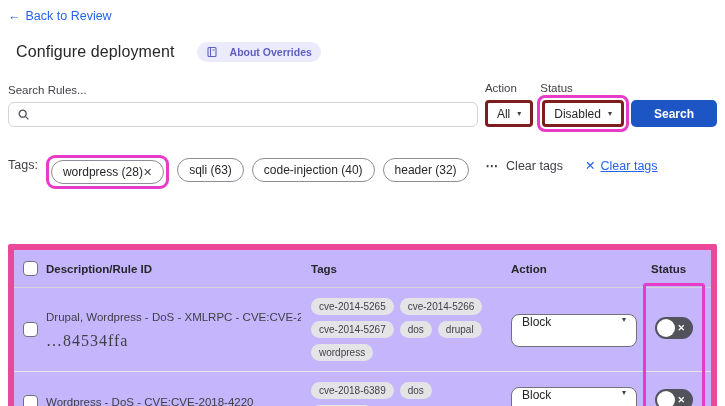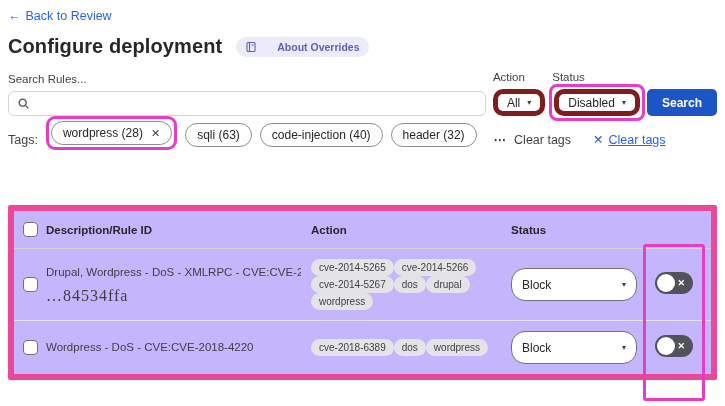--- a/index.html
+++ b/index.html
@@ -8,43 +8,43 @@
   }
   *{box-sizing:border-box}
   html,body{margin:0;padding:0}
   body{width:725px;height:406px;overflow:hidden;background:#fff;
        font-family:"Liberation Sans",sans-serif;color:#3f3f46;}
   .page{padding:6px 8px;position:relative;width:725px;height:406px}
 
   .back-link{display:inline-flex;align-items:center;gap:5px;color:var(--link-blue);
              font-size:12.5px;font-weight:500;text-decoration:none;cursor:pointer}
   .title-row{display:flex;align-items:center;gap:14px;margin-top:11px}
-  .page-title{font-size:20px;font-weight:700;color:#27272a;margin:0;letter-spacing:.1px}
-  .badge{display:inline-flex;align-items:center;gap:20px;background:var(--badge-bg);
+  .page-title{font-size:16px;font-weight:400;color:#27272a;margin:8px;letter-spacing:.1px}
+  .badge{display:inline-flex;align-items:center;gap:12px;background:var(--badge-bg);
          color:var(--badge-text);font-size:10.5px;font-weight:600;
          padding:4px 9px;border-radius:10px;cursor:pointer}
 
   .filter-row{display:flex;align-items:flex-end;gap:7px;margin-top:13px}
   .search-col{flex:1;min-width:0}
   .flabel{display:block;font-size:11.5px;color:#3f3f46;margin-bottom:6px}
   .search-box{height:25px;border:1px solid #d4d4d8;border-radius:6px;background:#fff;
               display:flex;align-items:center;gap:6px;padding:0 8px}
   .search-box input{border:0;outline:0;flex:1;font-size:12px;background:transparent;min-width:0}
-  .dropdown{height:27px;border:5px solid #7f1d1d;border-radius:10px;background:#fff;
+  .dropdown{height:27px;border:3px solid #7f1d1d;border-radius:4px;background:#fff;
             font-size:12px;color:#27272a;display:inline-flex;align-items:center;
             gap:7px;padding:0 9px;cursor:pointer;white-space:nowrap}
   .caret{font-size:8px;color:#3f3f46;line-height:1}
   .hl{border:3px solid var(--highlight)}
   .hl-status-dd{display:inline-flex;border-radius:8px;padding:2px;margin:-5px -5px -5px -3px}
   .search-btn{height:27px;background:var(--primary-blue);color:#fff;border:0;border-radius:5px;
-              font-size:12px;font-weight:600;padding:0 15px;cursor:pointer;
+              font-size:12px;font-weight:600;padding:0 23px;cursor:pointer;
               font-family:"Liberation Sans",sans-serif}
 
-  .tags-row{display:flex;align-items:flex-end;margin-top:3px;font-size:12.5px;gap:8px}
-  .tag-pill{display:inline-flex;align-items:center;gap:8px;border:1px solid #8d8d95;
+  .tags-row{display:flex;align-items:flex-start;margin-top:31px;font-size:12.5px;gap:8px}
+  .tag-pill{display:inline-flex;align-items:center;border:1px solid #8d8d95;
             border-radius:12px;padding:4px 11px;font-size:12px;color:#27272a;
             background:#fff;cursor:pointer;white-space:nowrap}
   .hl-tag{display:inline-flex;border-radius:9px;padding:2px;margin:-3px 0}
   .x-glyph{font-size:11px;color:#3f3f46}
   .more-tags{display:inline-flex;align-items:center;gap:7px;margin-left:9px;color:#3f3f46;cursor:pointer}
   .ellipsis{font-weight:700;letter-spacing:1px}
   .clear-tags{display:inline-flex;align-items:center;gap:5px;color:var(--link-blue);
               margin-left:14px;cursor:pointer;text-decoration:none}
   .clear-tags .u{text-decoration:underline}
 
@@ -53,24 +53,24 @@
   .thead{height:38px;border-bottom:1px solid #d4d4d8;font-size:11.5px;font-weight:700;color:#27272a}
   .trow{border-bottom:1px solid #e4e4e7;padding:10px 0}
   .trow:last-child{border-bottom:0}
   .cb-cell{display:flex;justify-content:center}
   .checkbox{width:15px;height:15px;border:1.5px solid #71717a;border-radius:4px;
             background:#fff;display:inline-block;cursor:pointer}
   .desc-cell{padding-right:10px;min-width:0}
   .desc{font-size:11.5px;color:#3f3f46;line-height:1.4;white-space:nowrap;overflow:hidden}
   .rule-id{font-family:Liberation Serif, serif;font-size:16px;color:#3f3f46;
            margin-top:7px;letter-spacing:1px}
-  .tags-cell{display:flex;flex-wrap:wrap;padding-right:14px;align-content:center}
+  .tags-cell{display:flex;flex-wrap:wrap;gap:6px;padding-right:14px;align-content:center}
   .gtag{background:#e4e4e7;border-radius:9px;padding:3px 8px;font-size:10px;color:#3f3f46;white-space:nowrap}
-  .select{width:126px;height:33px;border:1px solid #71717a;border-radius:14px;background:#fff;
-          display:inline-flex;align-items:center;justify-content:space-between;
+  .select{width:126px;height:33px;border:1px solid #71717a;border-radius:8px;background:#fff;
+          display:inline-flex;align-items:flex-start;justify-content:space-between;
           padding:0 10px;font-size:12px;color:#27272a;cursor:pointer;
           font-family:"Liberation Sans",sans-serif}
   .caret2{font-size:8px;color:#3f3f46}
   .status-cell{padding-left:4px}
   .toggle{width:38px;height:22px;background:#52525b;border-radius:11px;display:inline-block;
           position:relative;cursor:pointer}
   .knob{width:18px;height:18px;background:#fff;border-radius:50%;position:absolute;left:2px;top:2px}
   .tx{position:absolute;right:8px;top:50%;transform:translateY(-50%);
       color:#fff;font-size:9px;font-weight:700;line-height:1}
   .hl-status-col{position:absolute;left:629px;top:33px;width:62px;height:157px;
@@ -152,20 +152,21 @@
       <span class="u">Clear tags</span>
     </a>
   </div>
 
   <div class="table">
     <div class="thead">
       <div class="cb-cell">
           <span class="checkbox"></span>
         </div>
       <div>Description/Rule ID</div>
+      <div>Tags</div>
       <div>Action</div>
       <div>Status</div>
     </div>
     <div id="table-body">
   <div class="trow">
     <div class="cb-cell">
             <span class="checkbox"></span>
           </div>
     <div class="desc-cell">
       <div class="desc">Drupal, Wordpress - DoS - XMLRPC - CVE:CVE-2...</div>

